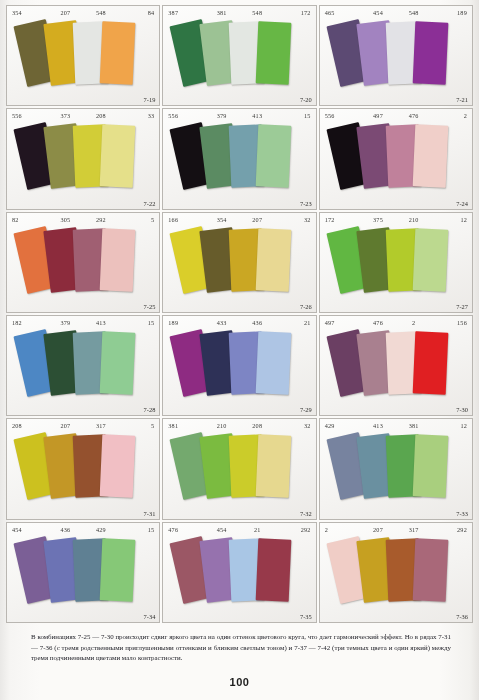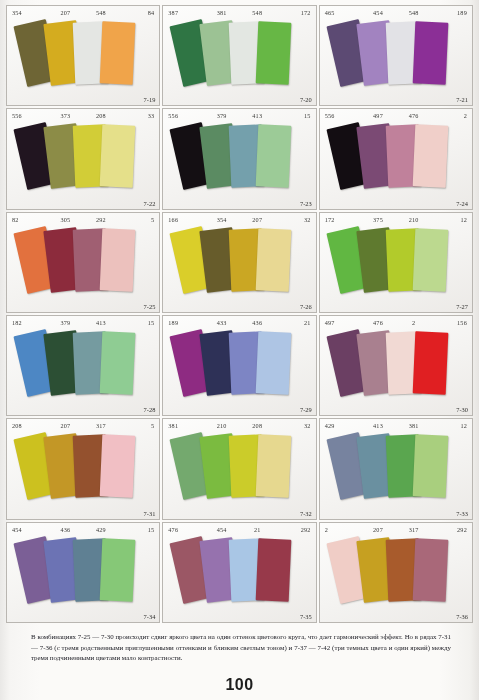--- a/index.html
+++ b/index.html
@@ -108,21 +108,21 @@
     text-align: justify;
     font-family: "Liberation Serif", serif;
   }
 
   #folio {
     position: absolute;
     left: 0;
     top: 676px;
     width: 479px;
     text-align: center;
-    font-size: 16px;
+    font-size: 11px;
     font-weight: bold;
     color: #1d1d1d;
     font-family: "Liberation Sans", sans-serif;
     letter-spacing: 0.5px;
   }
 </style>
 </head>
 <body>
 
 <div id="page">

